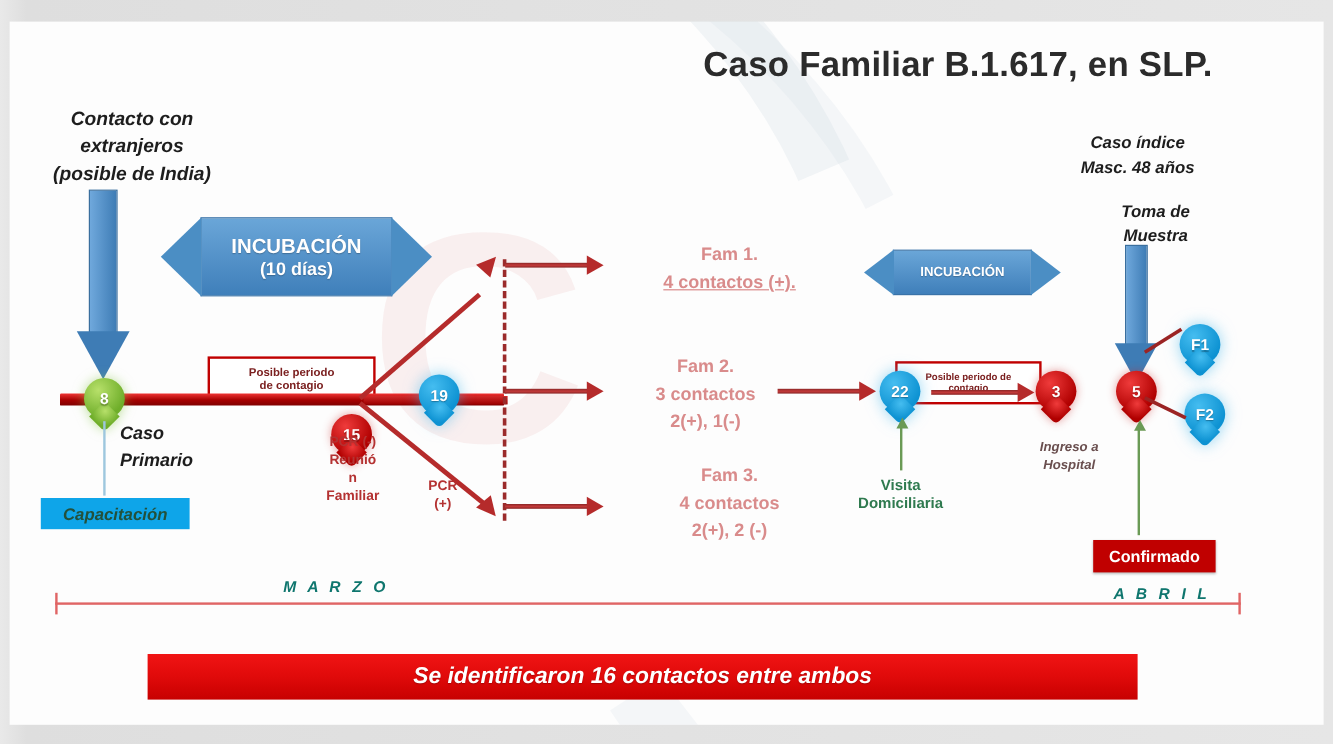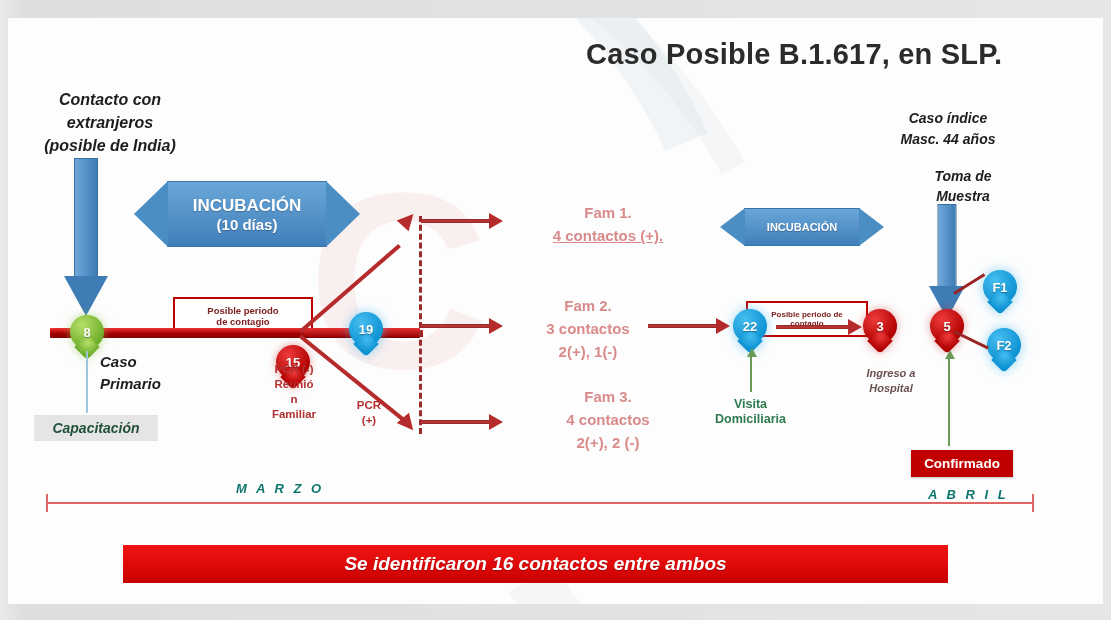--- a/index.html
+++ b/index.html
@@ -92,21 +92,21 @@
   .arrowline .ln{position:absolute;left:0;top:50%;transform:translateY(-50%);
      height:4px;background:linear-gradient(to bottom,#8b2626,#c43a3a,#8b2626);}
   .arrowline .hd{position:absolute;top:50%;transform:translateY(-50%);width:0;height:0;
      border-top:8px solid transparent;border-bottom:8px solid transparent;border-left:14px solid #b52b2b;}
 
   .greenarrow{position:absolute;width:0;border-left:2px solid #6a9a55;}
   .greenarrow:after{content:"";position:absolute;left:-5px;top:-8px;width:0;height:0;
      border-left:5px solid transparent;border-right:5px solid transparent;border-bottom:9px solid #6a9a55;}
 
   .capacit{position:absolute;left:26px;top:397px;width:124px;height:26px;
-     background:#e5e5e5;display:flex;align-items:center;justify-content:center;
+     background:#0ea5e9;display:flex;align-items:center;justify-content:center;
      font-size:14px;font-weight:bold;font-style:italic;color:#23513b;}
 
   .axis{position:absolute;left:38px;top:484px;width:988px;height:2px;background:#e06565;}
   .axis-end{position:absolute;width:2px;height:18px;background:#e06565;top:476px;}
   .month{position:absolute;font-size:13px;font-weight:bold;font-style:italic;
      letter-spacing:3px;color:#0f766e;}
 
   .confirm{position:absolute;left:903px;top:432px;width:102px;height:27px;background:#c00000;
      color:#fff;font-weight:bold;font-size:13.5px;display:flex;align-items:center;justify-content:center;
      box-shadow:0 1px 2px rgba(0,0,0,.25);}
@@ -121,28 +121,28 @@
 <body>
 
 <div id="stage">
   <div id="card">
 
     <div class="swoosh sw1"></div>
     <div class="swoosh sw2"></div>
     <div class="swoosh sw3"></div>
     <div class="wm" style="left:300px;top:120px;font-size:250px;">C</div>
 
-    <div class="title">Caso Posible B.1.617, en SLP.</div>
+    <div class="title">Caso Familiar B.1.617, en SLP.</div>
 
     <div class="lbl-contacto ital" style="white-space:pre-line;">Contacto con
 extranjeros
 (posible de India)</div>
 
     <div class="lbl-caso-indice ital" style="white-space:pre-line;">Caso índice
-Masc. 44 años</div>
+Masc. 48 años</div>
     <div class="lbl-toma ital" style="white-space:pre-line;">Toma de
 Muestra</div>
 
     <div class="darrow" style="left:56px;top:140px;width:44px;height:162px;">
       <div class="shaft" style="top:0;width:22px;height:125px;"></div>
       <div class="head" style="top:118px;border-left:22px solid transparent;border-right:22px solid transparent;border-top:40px solid #3e7cb5;"></div>
     </div>
 
     <div class="darrow" style="left:921px;top:186px;width:36px;height:118px;">
       <div class="shaft" style="top:0;width:17px;height:88px;"></div>

